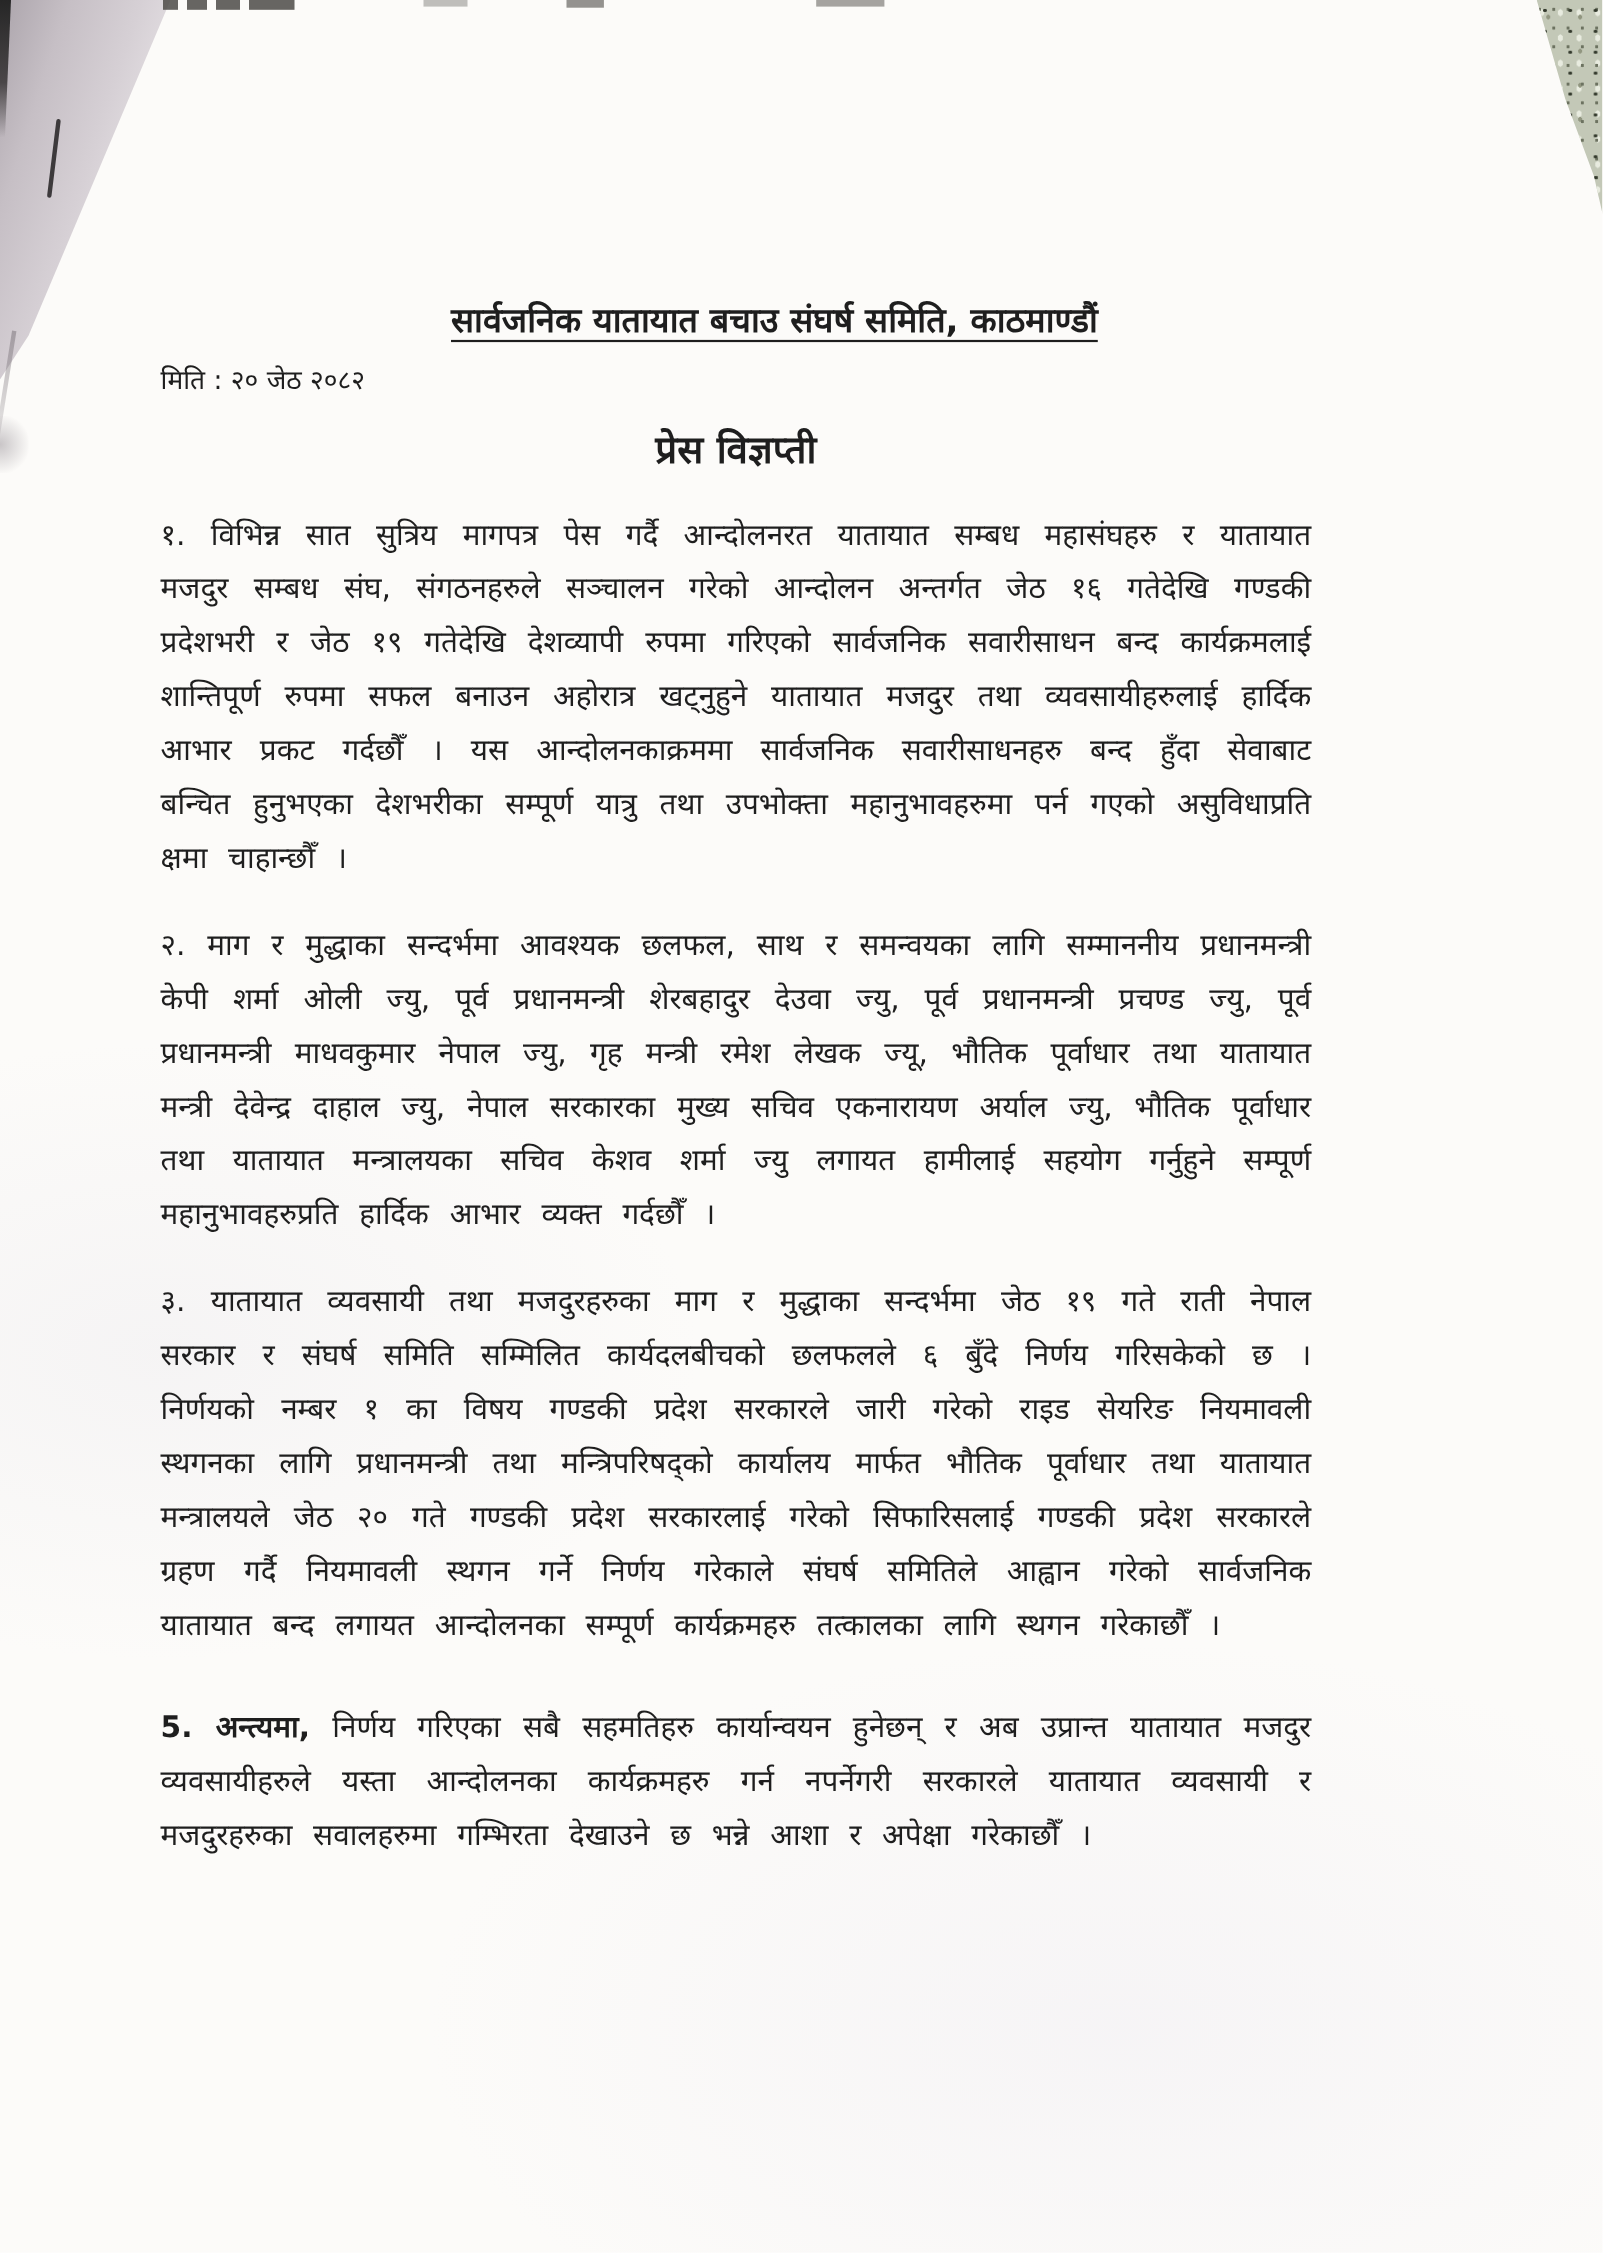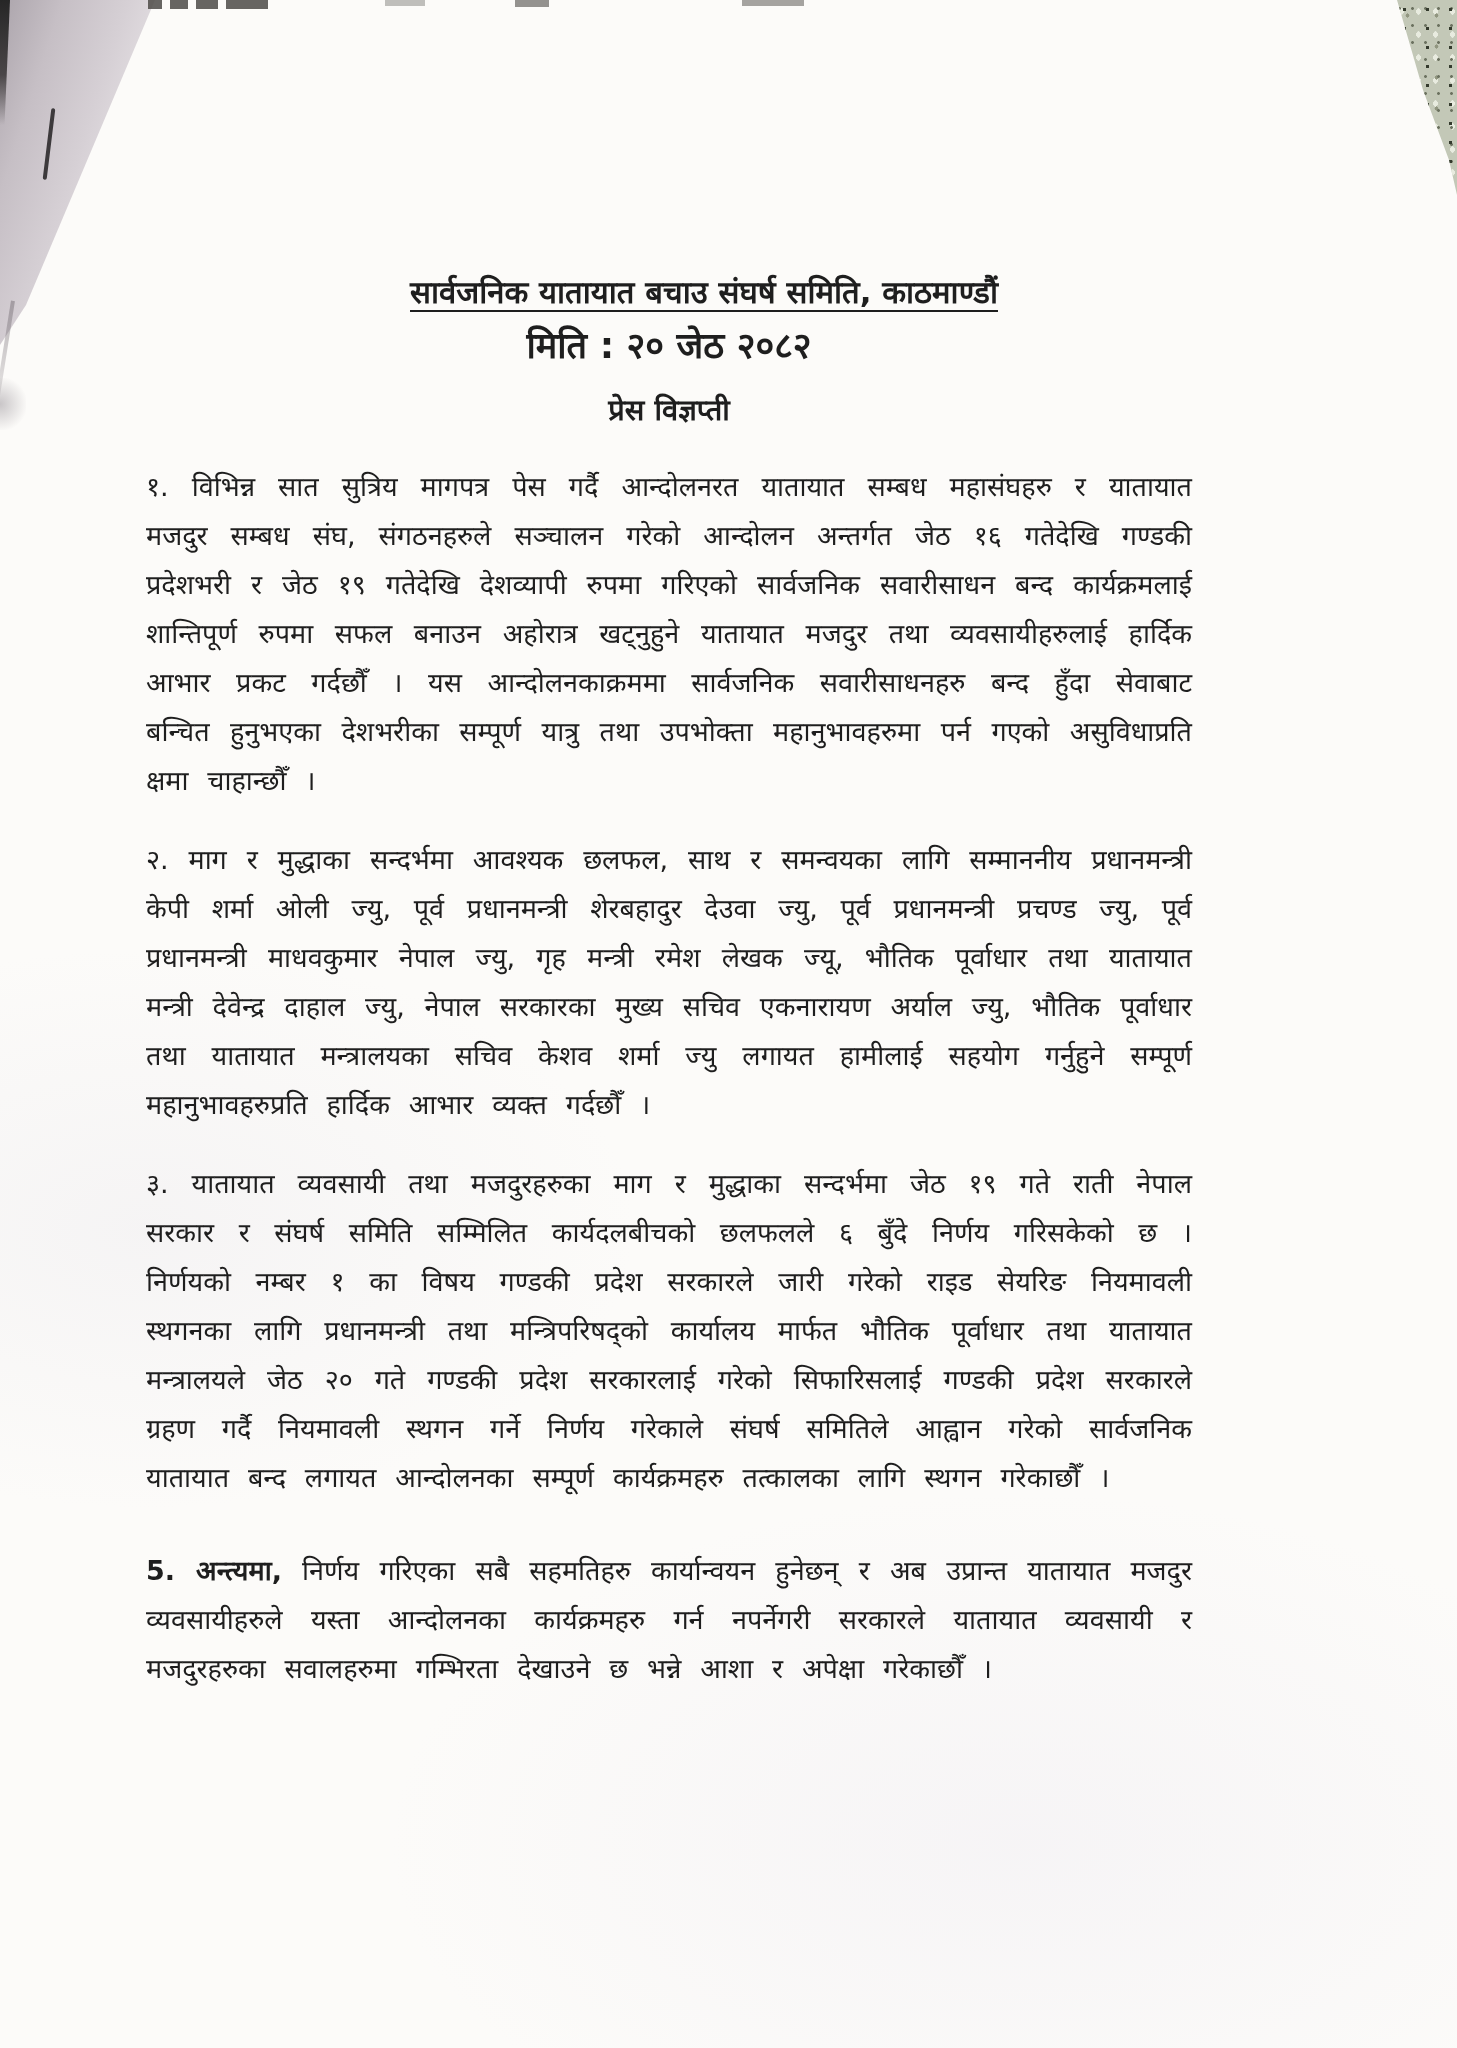--- a/index.html
+++ b/index.html
@@ -91,29 +91,29 @@
     text-align: center;
     font-size: 31px;
     font-weight: 700;
     line-height: 48px;
     text-decoration: underline;
     text-underline-offset: 7px;
     text-decoration-thickness: 2px;
     padding-left: 70px; 
   }
   .date-line {
-    text-align: center;
-    font-size: 36px;
+    text-align: left;
+    font-size: 24px;
     line-height: 40px;
     margin-top: 10px;
-    font-weight: 700;
+    font-weight: 400;
   }
   .press-heading {
     text-align: center;
-    font-size: 29px;
+    font-size: 35px;
     font-weight: 700;
     line-height: 44px;
     margin-top: 22px;
   }
   .para {
     margin: 30px 0 0 0;
     font-size: 27px;
     line-height: 49px;
     text-align: justify;
     word-spacing: 0.38em;

